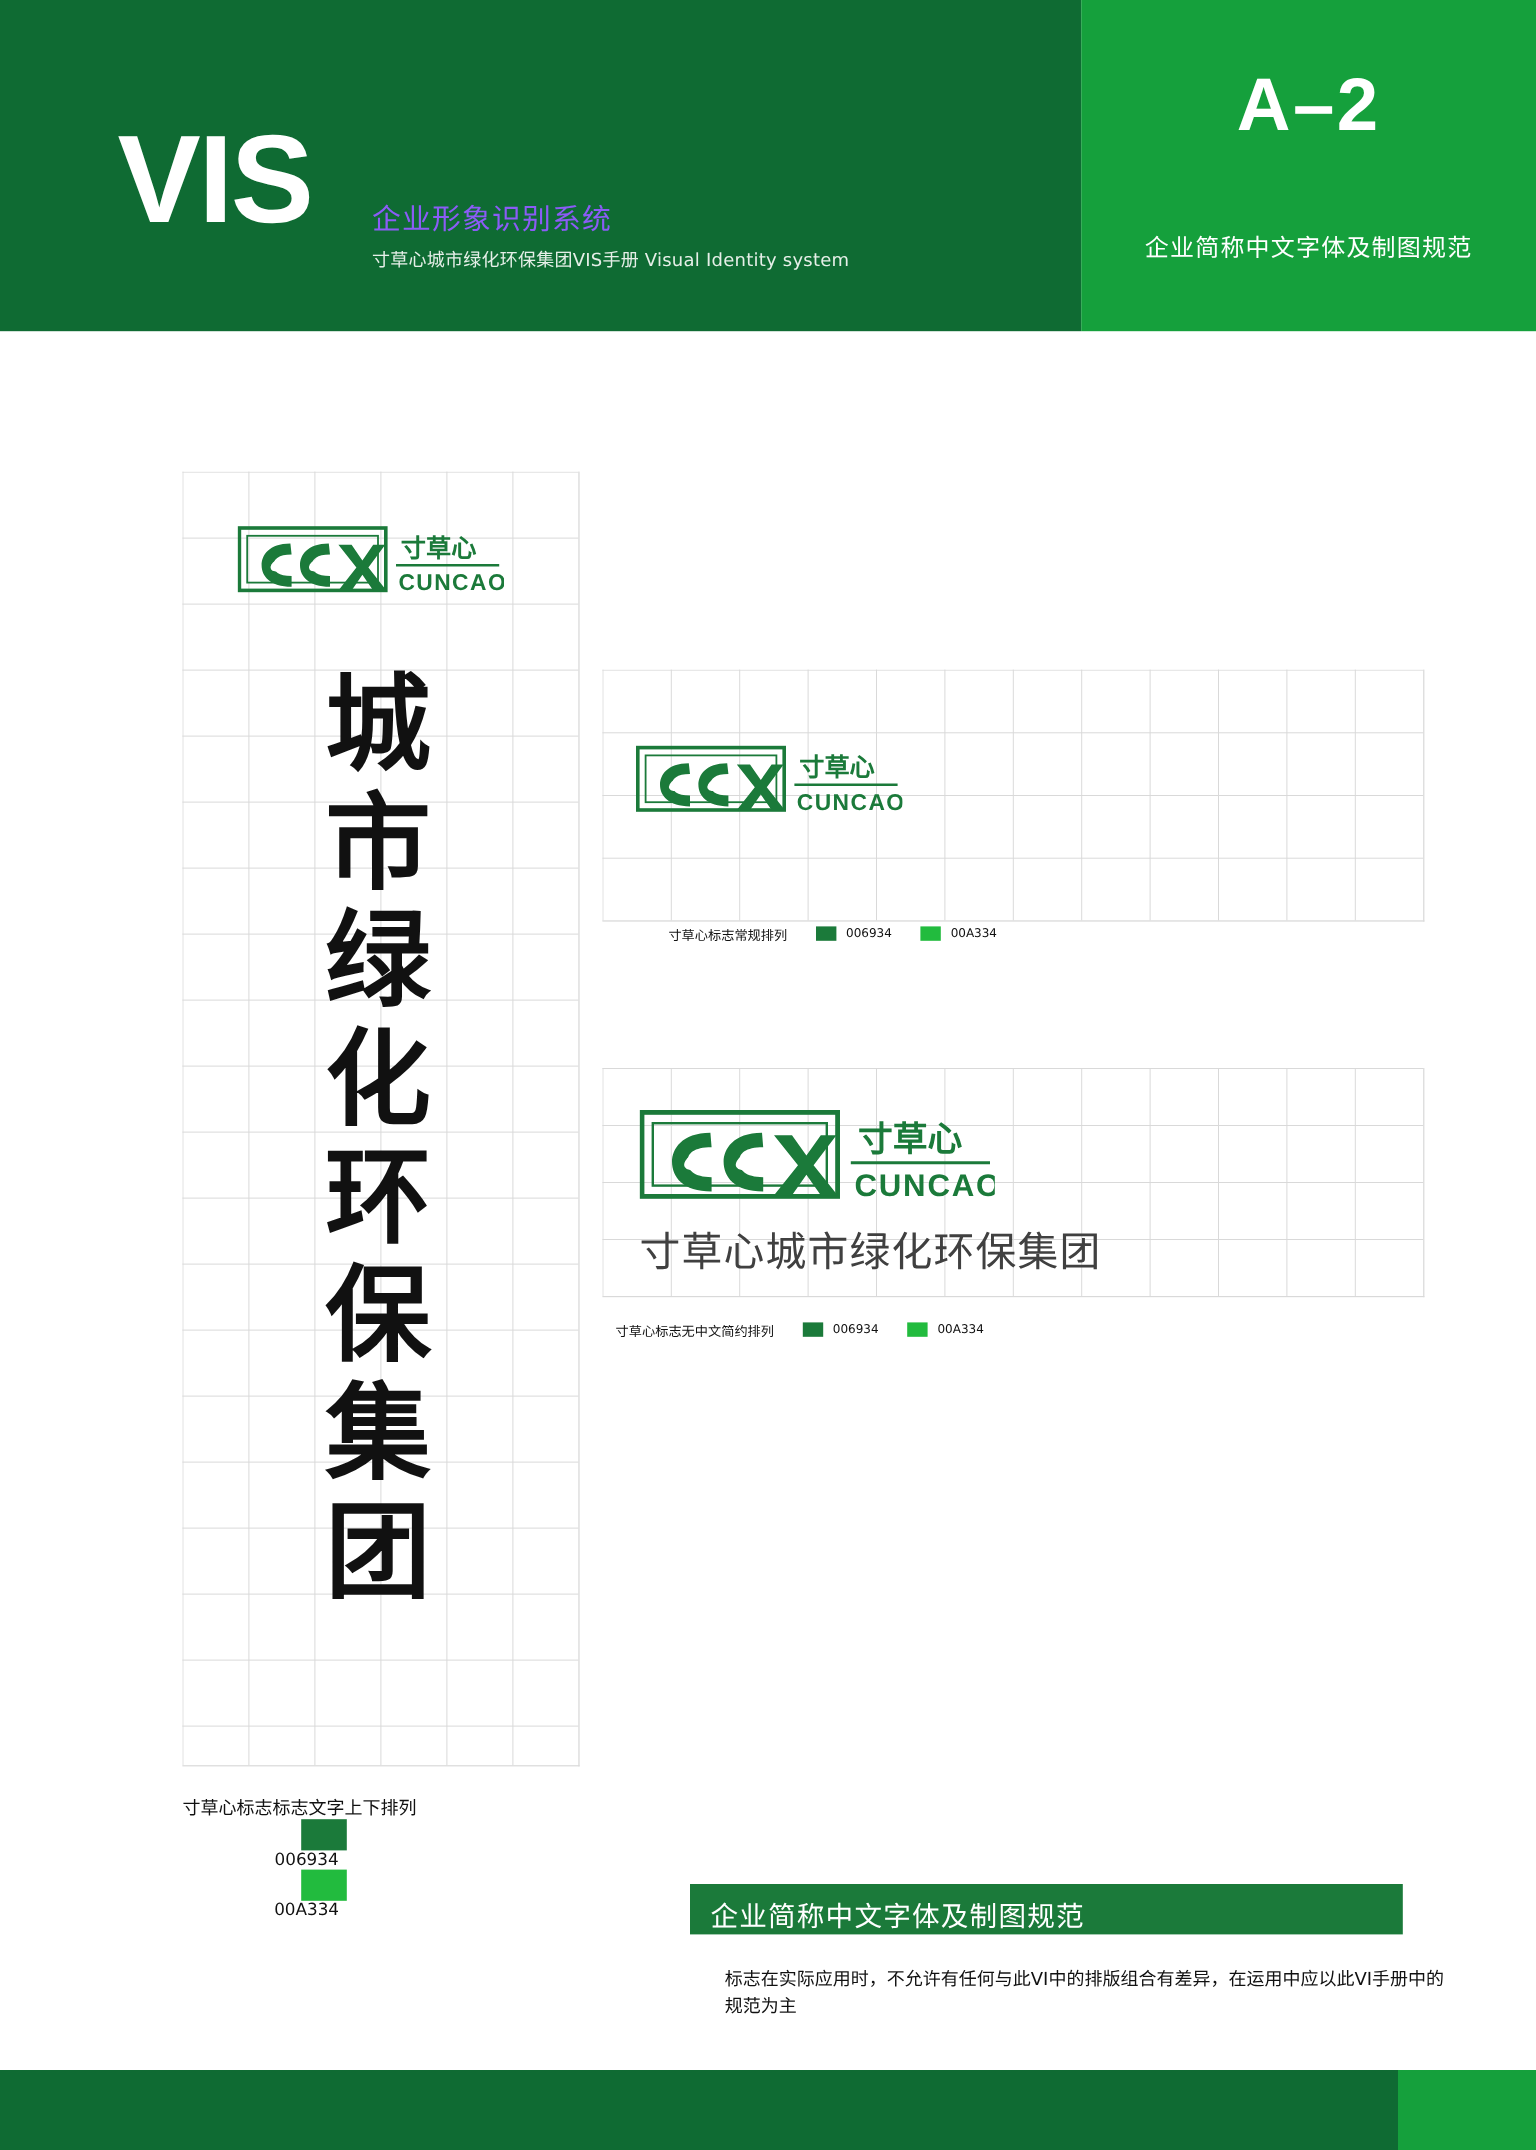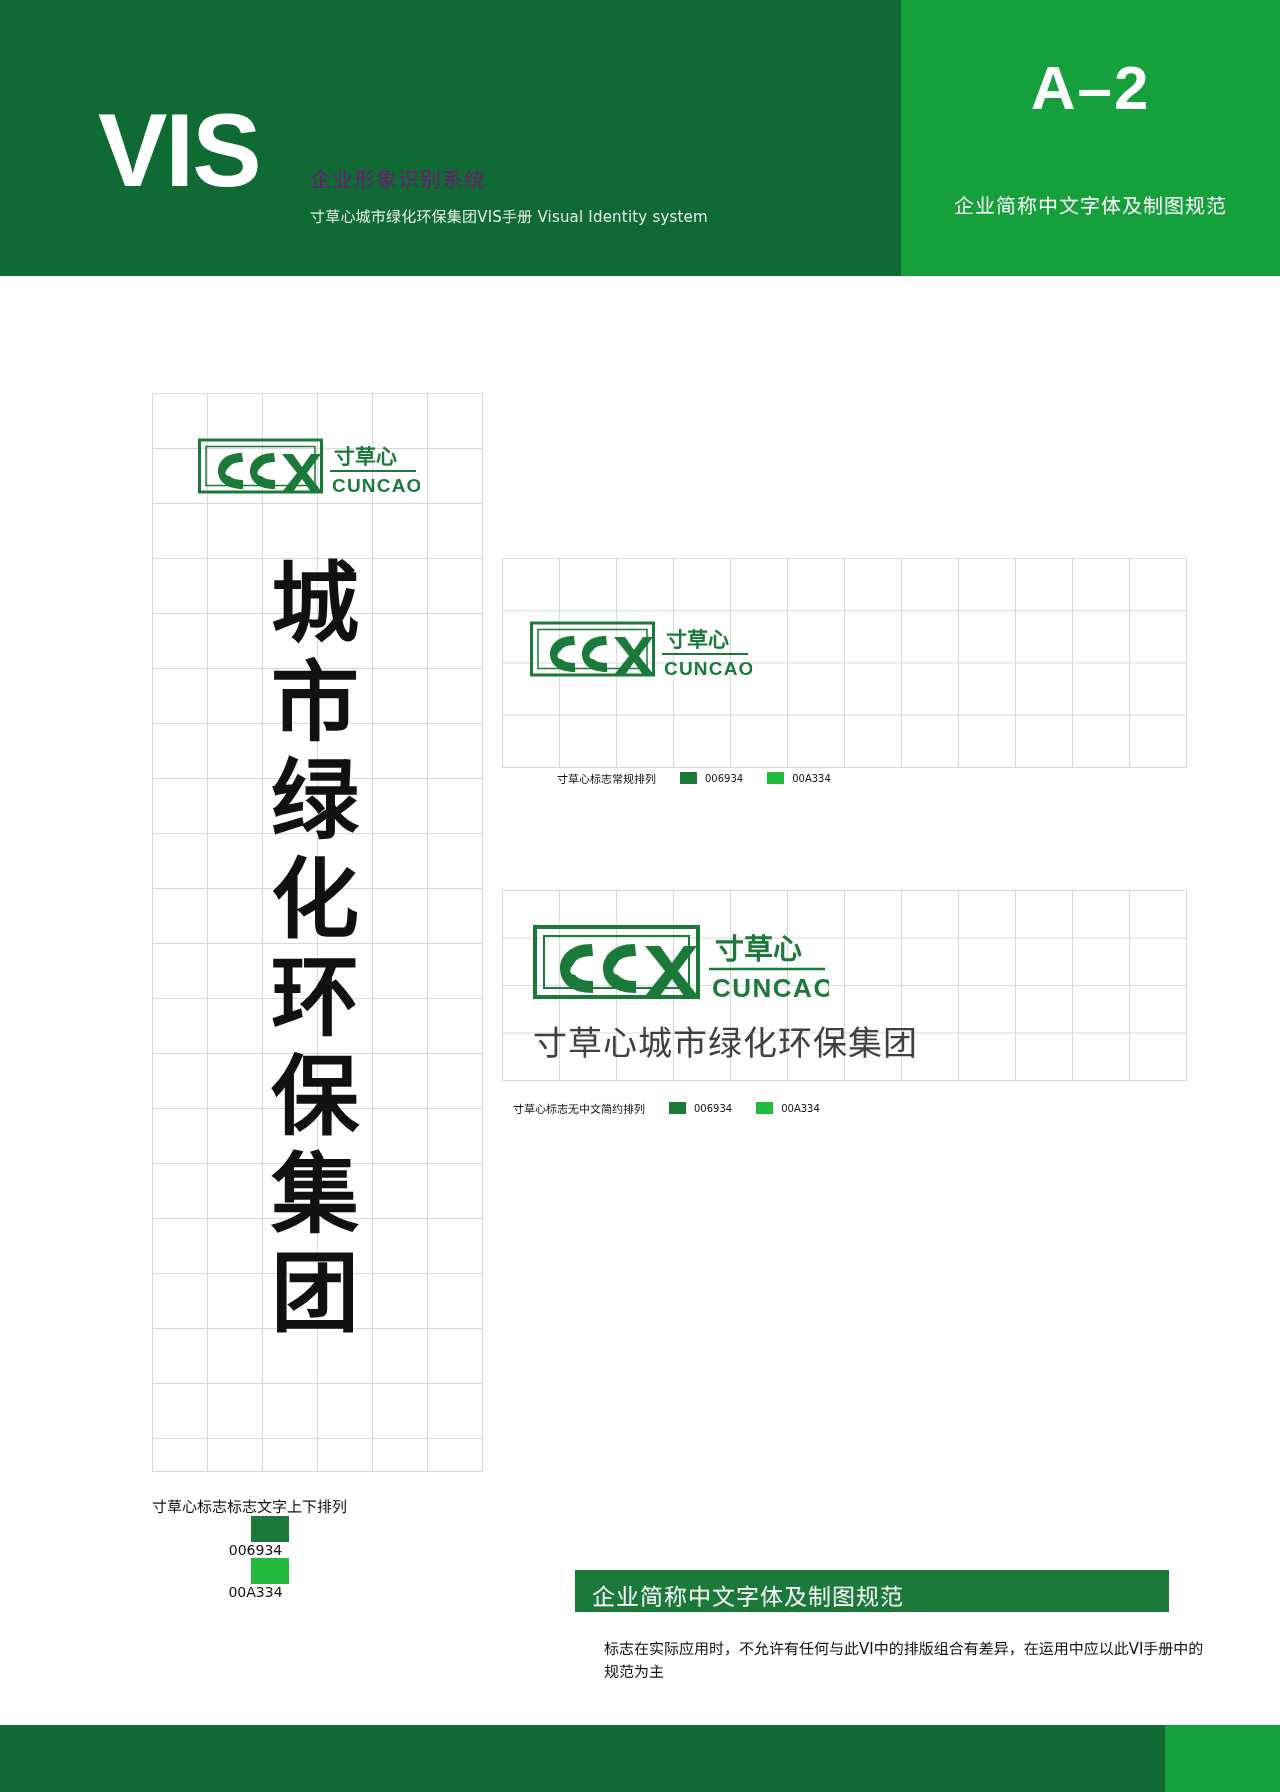--- a/index.html
+++ b/index.html
@@ -53,22 +53,22 @@
     font-size: 104px;
     font-weight: bold;
     letter-spacing: -2px;
     line-height: 1;
     font-family: "Liberation Sans", sans-serif;
   }
   .vis-cn {
     position: absolute;
     left: 310px;
     top: 163px;
-    color: #701a75;
-    font-size: 21px;
+    color: #8b5cf6;
+    font-size: 24px;
     letter-spacing: 1px;
     font-family: "DejaVu Sans", sans-serif;
   }
   .vis-sub {
     position: absolute;
     left: 310px;
     top: 205px;
     color: #e6efe8;
     font-size: 15px;
     letter-spacing: 0.2px;

